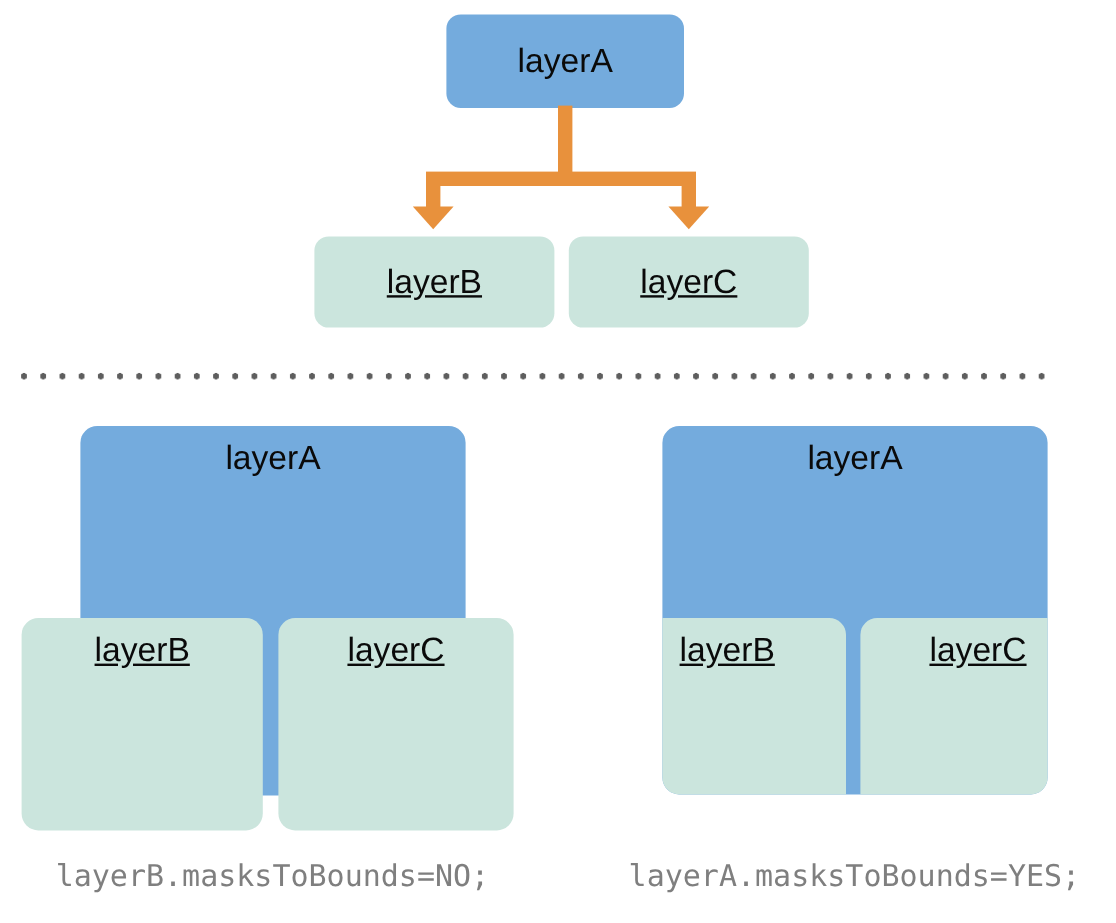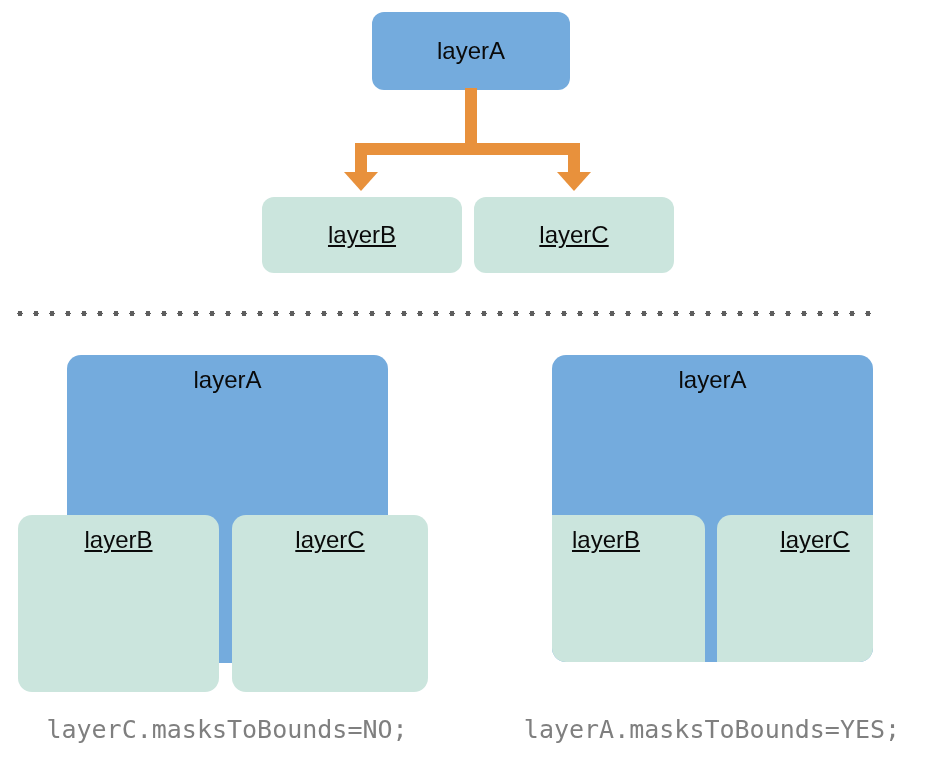--- a/index.html
+++ b/index.html
@@ -18,21 +18,21 @@
     background: #ffffff;
     overflow: hidden;
     font-family: "Liberation Sans", sans-serif;
     color: var(--label-text);
   }
 
   
   .box {
     position: absolute;
     box-sizing: border-box;
-    font-size: 24px;
+    font-size: 28px;
     color: var(--label-text);
   }
   .blue { background: var(--blue); }
   .mint { background: var(--mint); text-decoration: underline; }
   .r12 { border-radius: 12px; }
   .r14 { border-radius: 14px; }
   .center-label {
     display: flex;
     align-items: center;
     justify-content: center;
@@ -132,21 +132,21 @@
   <div>
     <div class="box blue r14 top-label no-a">
       <span>layerA</span>
     </div>
     <div class="box mint r14 top-label no-b">
       <span>layerB</span>
     </div>
     <div class="box mint r14 top-label no-c">
       <span>layerC</span>
     </div>
-    <div class="caption caption-no">layerC.masksToBounds=NO;</div>
+    <div class="caption caption-no">layerB.masksToBounds=NO;</div>
   </div>
 
   <div>
     <div class="box blue r14 top-label yes-a">
       <span>layerA</span>
       <div class="box mint r14 top-label yes-b">
         <span>layerB</span>
       </div>
       <div class="box mint r14 top-label yes-c">
         <span>layerC</span>

